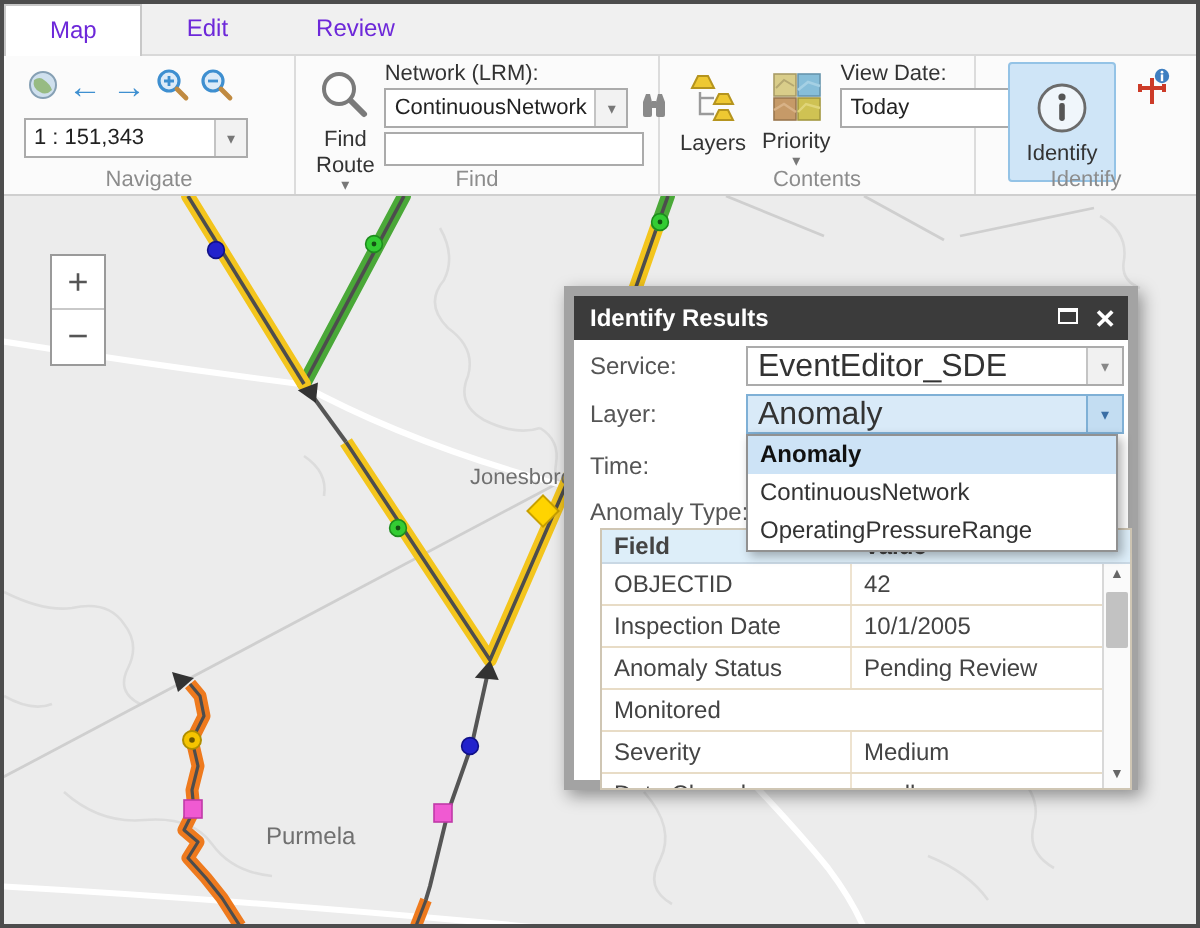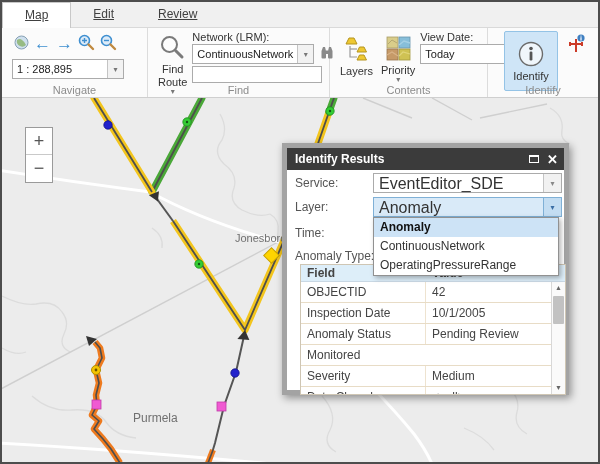--- a/index.html
+++ b/index.html
@@ -3,21 +3,21 @@
 <meta charset="utf-8">
 <style>
   * { margin:0; padding:0; box-sizing:border-box; }
   html,body { width:600px; height:464px; }
   body { font-family:"Liberation Sans", sans-serif; font-size:12px; color:#333; }
 
   .window { width:600px; height:464px; border:2px solid #4d4d4d; background:#fafafa; position:relative; overflow:hidden; }
 
   
   .tabbar { height:26px; background:#f0f0f0; display:flex; align-items:flex-end; border-bottom:1px solid #d9d9d9; }
-  .tab { height:25px; line-height:24px; padding:0 22px; font-size:12px; color:#404040; cursor:default;text-decoration:underline; }
+  .tab { height:25px; line-height:24px; padding:0 22px; font-size:12px; color:#6d28d9; cursor:default; }
   .tab.active { background:#fff; border:1px solid #c8c8c8; border-bottom:none; margin-bottom:-1px; height:26px; }
 
   
   .ribbon { height:70px; background:#fbfbfb; display:flex; border-bottom:1px solid #cfcfcf; }
   .rgroup { position:relative; border-right:1px solid #dcdcdc; padding:3px 4px 14px 6px; display:flex; align-items:flex-start; }
   .rgroup:last-child { border-right:none; }
   .glabel { position:absolute; bottom:1px; left:0; width:100%; text-align:center; font-size:11px; color:#8c8c8c; }
   .ribbtn { display:flex; flex-direction:column; align-items:center; font-size:11px; color:#333; padding:2px 4px; }
   .ribbtn .cap { margin-top:1px; line-height:12px; text-align:center; }
   .caret { font-size:8px; color:#777; line-height:7px; }
@@ -106,21 +106,21 @@
           </span>
           <span>
             <svg width="17" height="17" viewBox="0 0 17 17">
               <circle cx="6.5" cy="6.5" r="5" fill="#ddebf8" stroke="#3e8fd0" stroke-width="1.6"></circle>
               <path d="M4 6.5 h5" stroke="#3e8fd0" stroke-width="1.4"></path>
               <path d="M10.5 10.5 L15 15" stroke="#c08a40" stroke-width="2.4" stroke-linecap="round"></path>
             </svg>
           </span>
         </div>
         <div class="combo" style="width:112px">
-          <span class="ctext">1 : 288,895</span>
+          <span class="ctext">1 : 151,343</span>
           <span class="cbtn">▾</span>
         </div>
       </div>
       <div class="glabel">Navigate</div>
     </div>
 
     <div class="rgroup" style="width:182px">
       <div class="ribbtn" style="margin-top:2px">
         <span>
           <svg width="25" height="25" viewBox="0 0 25 25">

